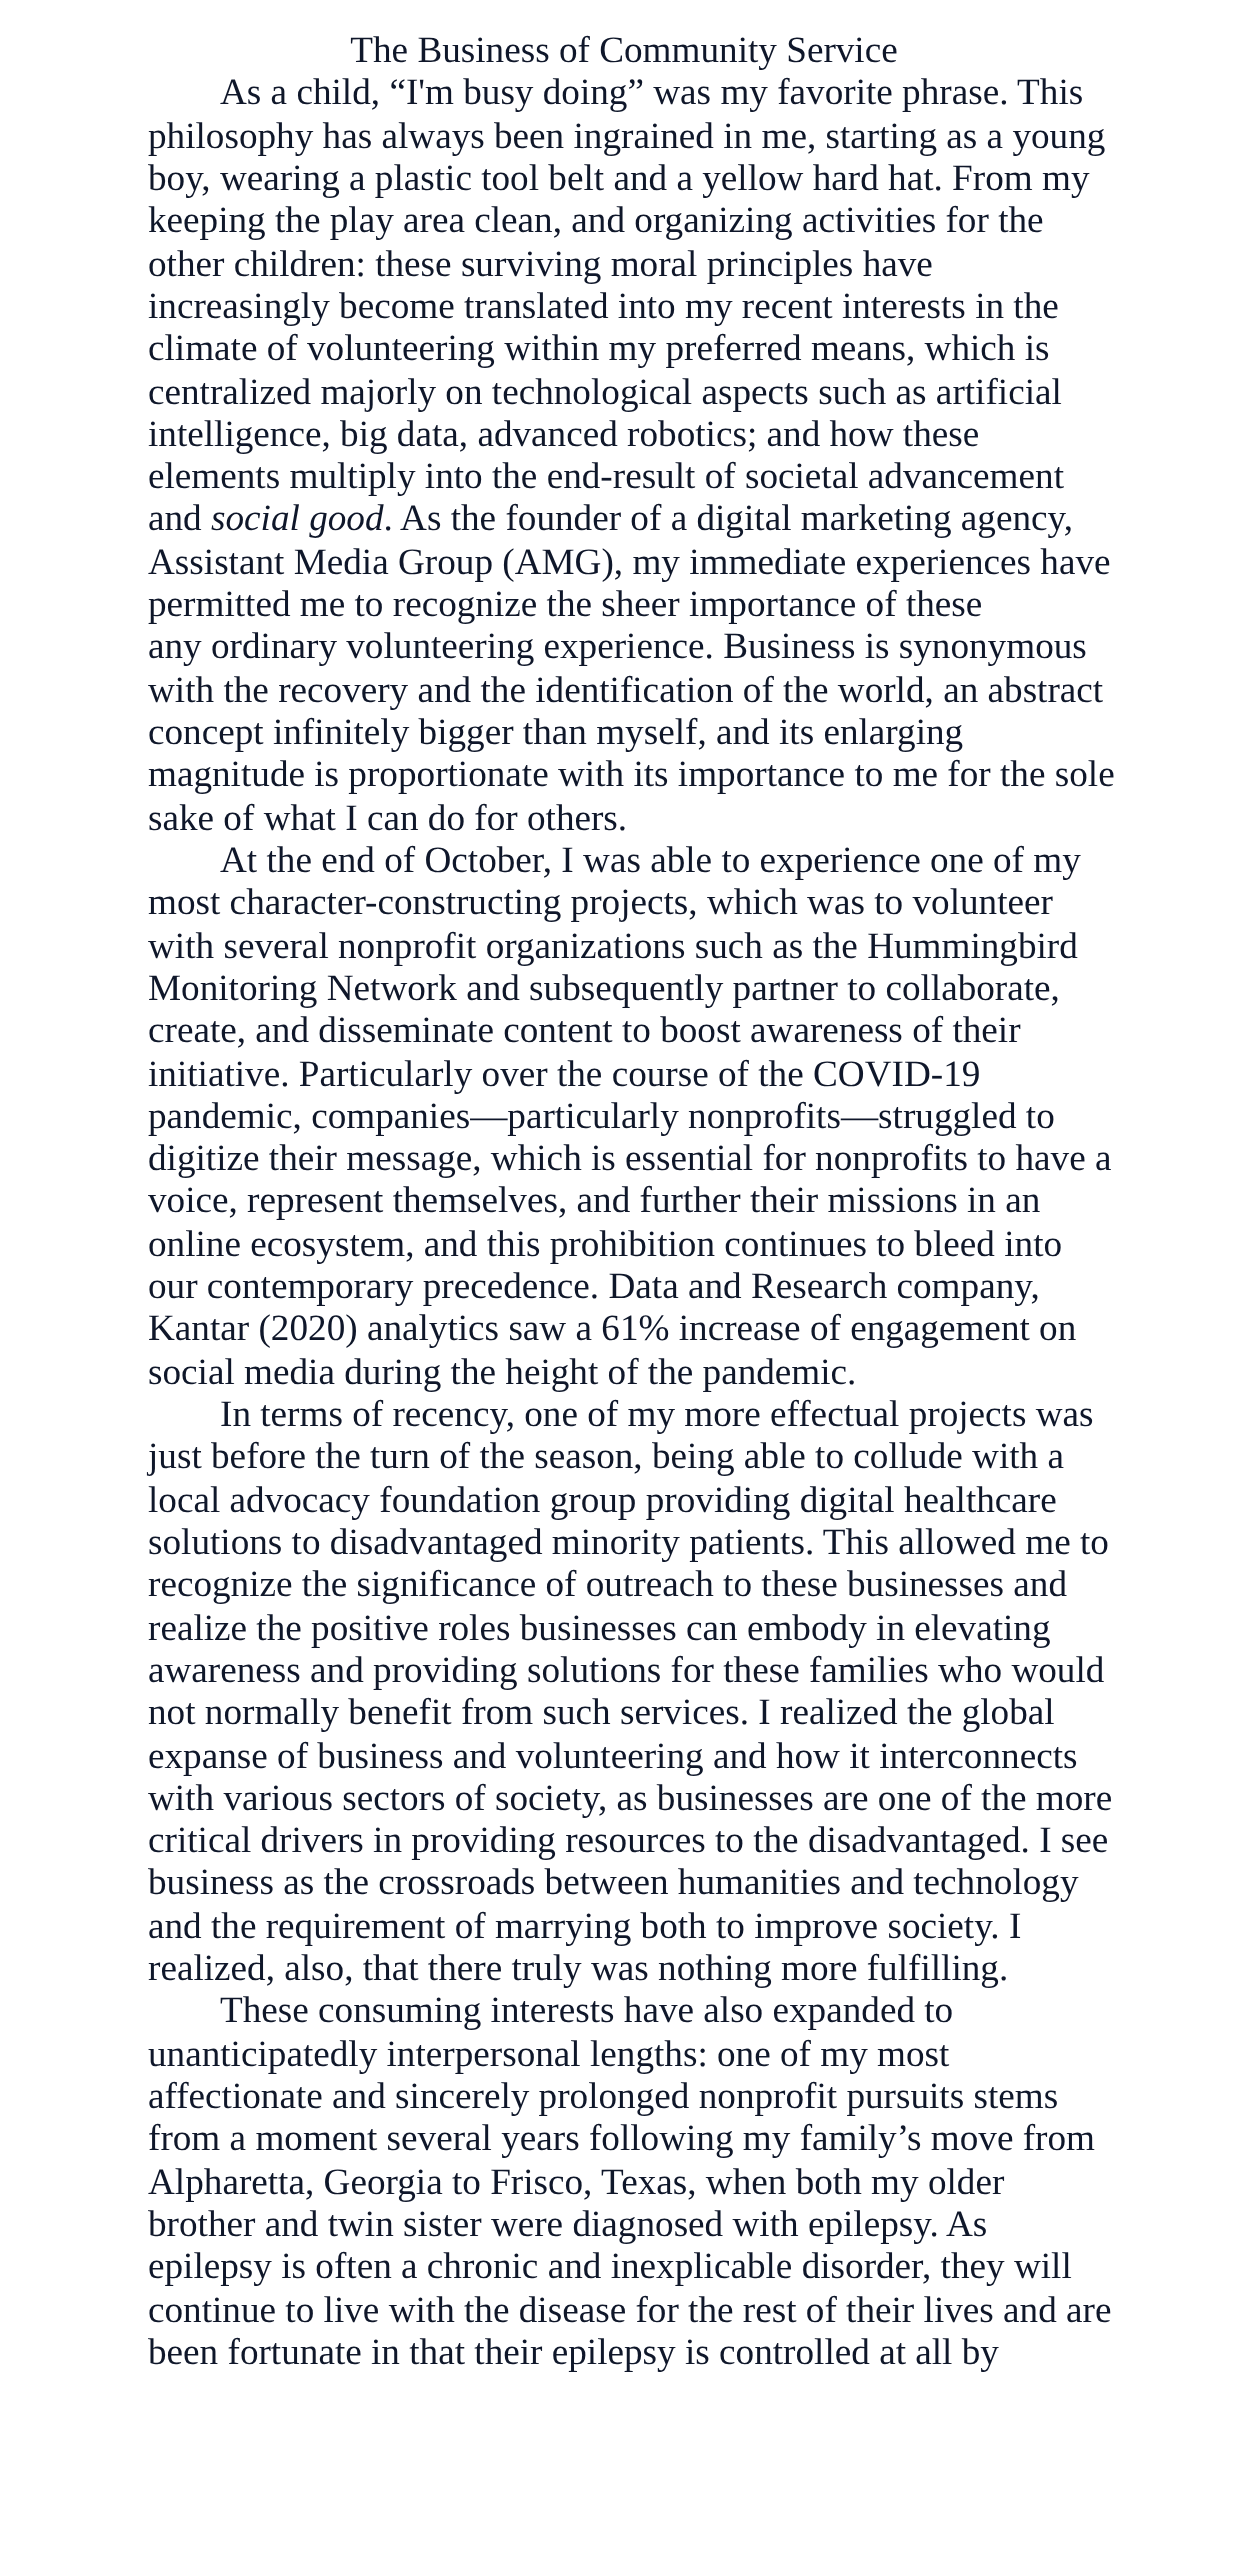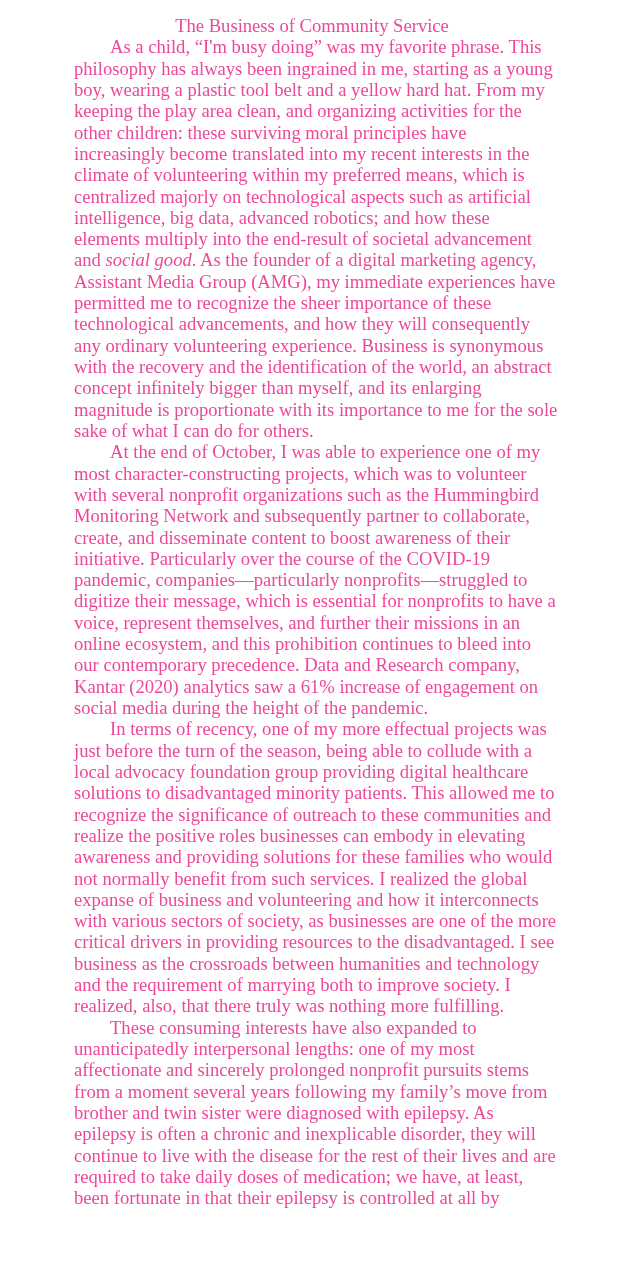--- a/index.html
+++ b/index.html
@@ -14,21 +14,21 @@
       position: relative;
     }
     .page {
       position: absolute;
       left: 74px;
       top: 15px;
       width: 480px;
       font-family: "Liberation Serif", "DejaVu Serif", serif;
       font-size: 18.6px;
       line-height: 21.32px;
-      color: #ec4899;
+      color: #0f172a;
     }
     .title {
       text-align: center;
       margin: 0;
       width: 476px;
       padding-left: 0;
       font-weight: normal;
       font-size: 18.6px;
     }
     .para { margin: 0; }
@@ -52,21 +52,20 @@
     <span class="line">keeping the play area clean, and organizing activities for the</span>
     <span class="line">other children: these surviving moral principles have</span>
     <span class="line">increasingly become translated into my recent interests in the</span>
     <span class="line">climate of volunteering within my preferred means, which is</span>
     <span class="line">centralized majorly on technological aspects such as artificial</span>
     <span class="line">intelligence, big data, advanced robotics; and how these</span>
     <span class="line">elements multiply into the end-result of societal advancement</span>
     <span class="line"><span>and </span><em>social good</em><span>. As the founder of a digital marketing agency,</span></span>
     <span class="line">Assistant Media Group (AMG), my immediate experiences have</span>
     <span class="line">permitted me to recognize the sheer importance of these</span>
-    <span class="line">technological advancements, and how they will consequently</span>
     <span class="line">any ordinary volunteering experience. Business is synonymous</span>
     <span class="line">with the recovery and the identification of the world, an abstract</span>
     <span class="line">concept infinitely bigger than myself, and its enlarging</span>
     <span class="line">magnitude is proportionate with its importance to me for the sole</span>
     <span class="line">sake of what I can do for others.</span>
   </div>
 
   <div class="para">
     <span class="line indent">At the end of October, I was able to experience one of my</span>
     <span class="line">most character-constructing projects, which was to volunteer</span>
@@ -81,36 +80,36 @@
     <span class="line">our contemporary precedence. Data and Research company,</span>
     <span class="line">Kantar (2020) analytics saw a 61% increase of engagement on</span>
     <span class="line">social media during the height of the pandemic.</span>
   </div>
 
   <div class="para">
     <span class="line indent">In terms of recency, one of my more effectual projects was</span>
     <span class="line">just before the turn of the season, being able to collude with a</span>
     <span class="line">local advocacy foundation group providing digital healthcare</span>
     <span class="line">solutions to disadvantaged minority patients. This allowed me to</span>
-    <span class="line">recognize the significance of outreach to these communities and</span>
+    <span class="line">recognize the significance of outreach to these businesses and</span>
     <span class="line">realize the positive roles businesses can embody in elevating</span>
     <span class="line">awareness and providing solutions for these families who would</span>
     <span class="line">not normally benefit from such services. I realized the global</span>
     <span class="line">expanse of business and volunteering and how it interconnects</span>
     <span class="line">with various sectors of society, as businesses are one of the more</span>
     <span class="line">critical drivers in providing resources to the disadvantaged. I see</span>
     <span class="line">business as the crossroads between humanities and technology</span>
     <span class="line">and the requirement of marrying both to improve society. I</span>
     <span class="line">realized, also, that there truly was nothing more fulfilling.</span>
   </div>
 
   <div class="para">
     <span class="line indent">These consuming interests have also expanded to</span>
     <span class="line">unanticipatedly interpersonal lengths: one of my most</span>
     <span class="line">affectionate and sincerely prolonged nonprofit pursuits stems</span>
     <span class="line">from a moment several years following my family’s move from</span>
+    <span class="line">Alpharetta, Georgia to Frisco, Texas, when both my older</span>
     <span class="line">brother and twin sister were diagnosed with epilepsy. As</span>
     <span class="line">epilepsy is often a chronic and inexplicable disorder, they will</span>
     <span class="line">continue to live with the disease for the rest of their lives and are</span>
-    <span class="line">required to take daily doses of medication; we have, at least,</span>
     <span class="line">been fortunate in that their epilepsy is controlled at all by</span>
   </div>
 </div>
 
 </body></html>

